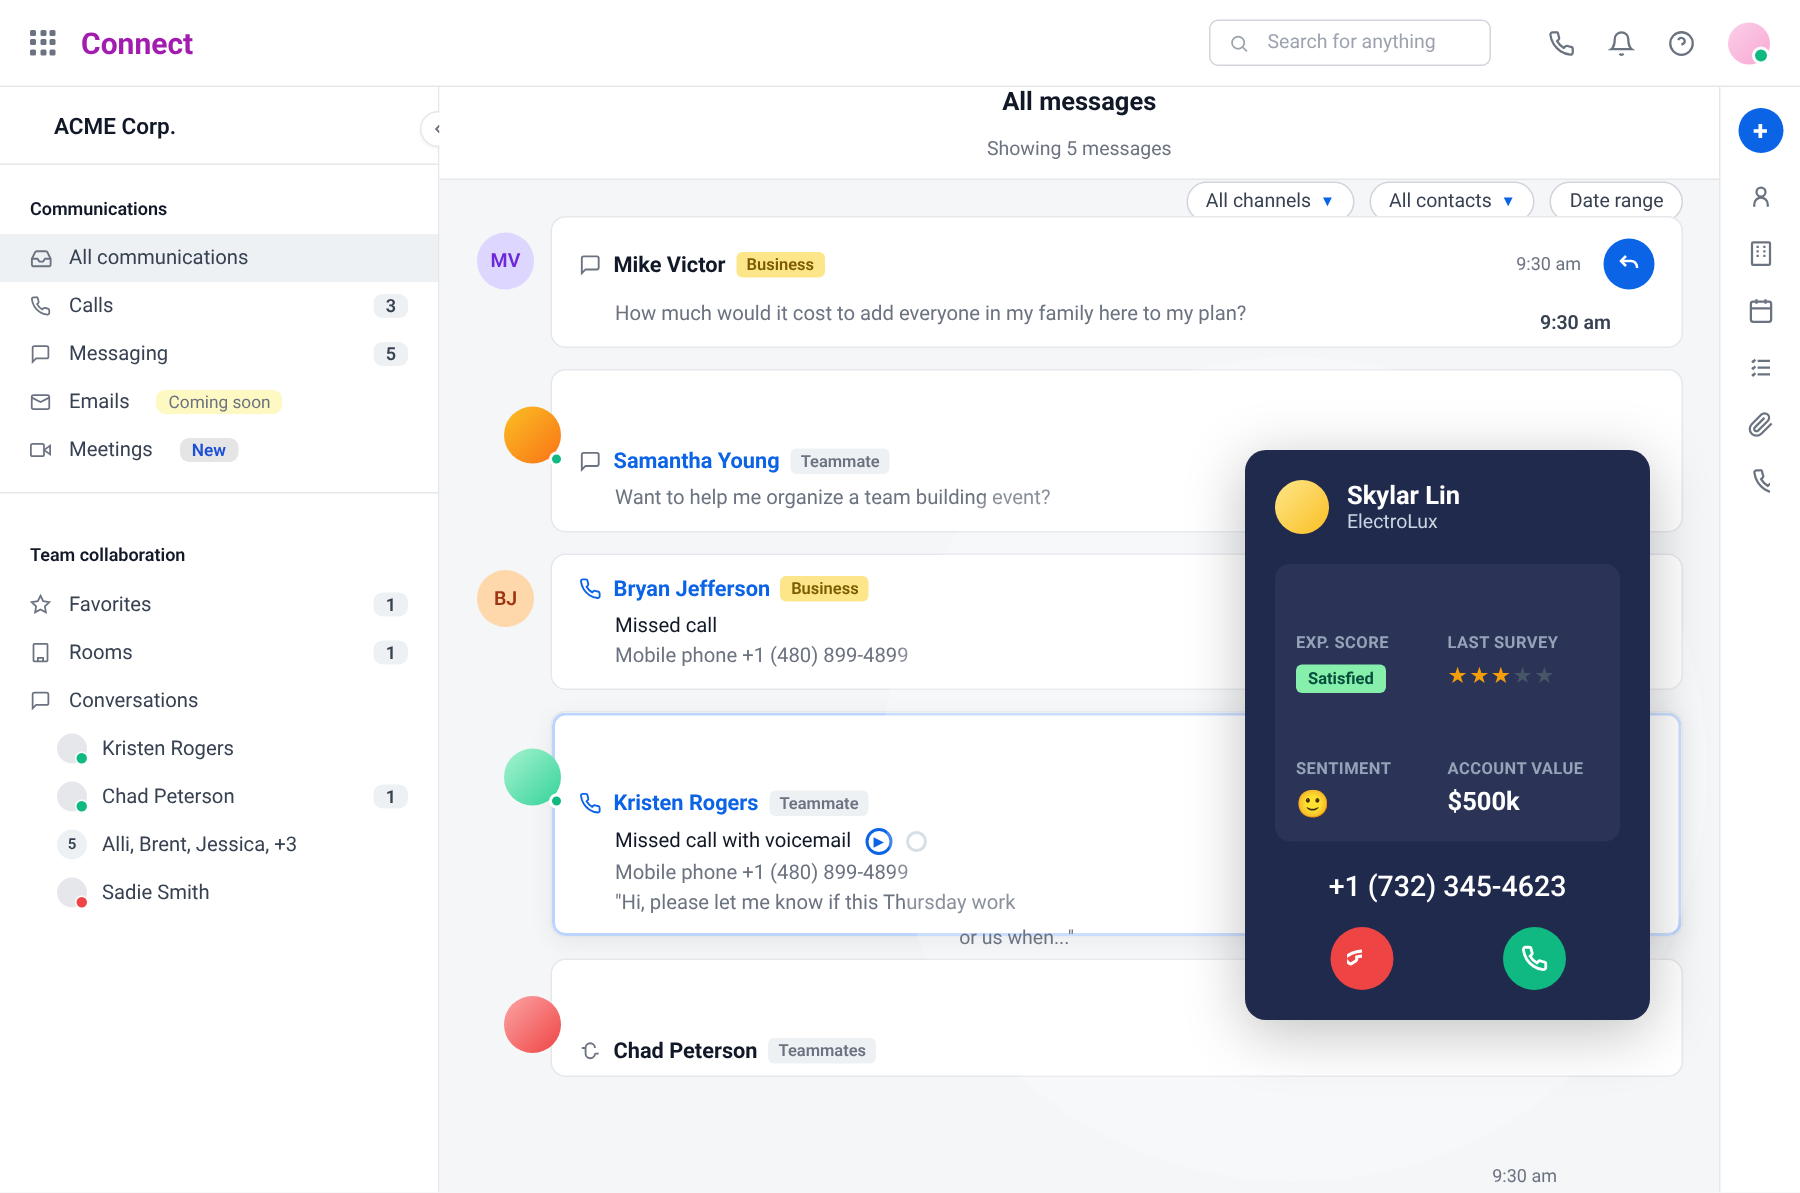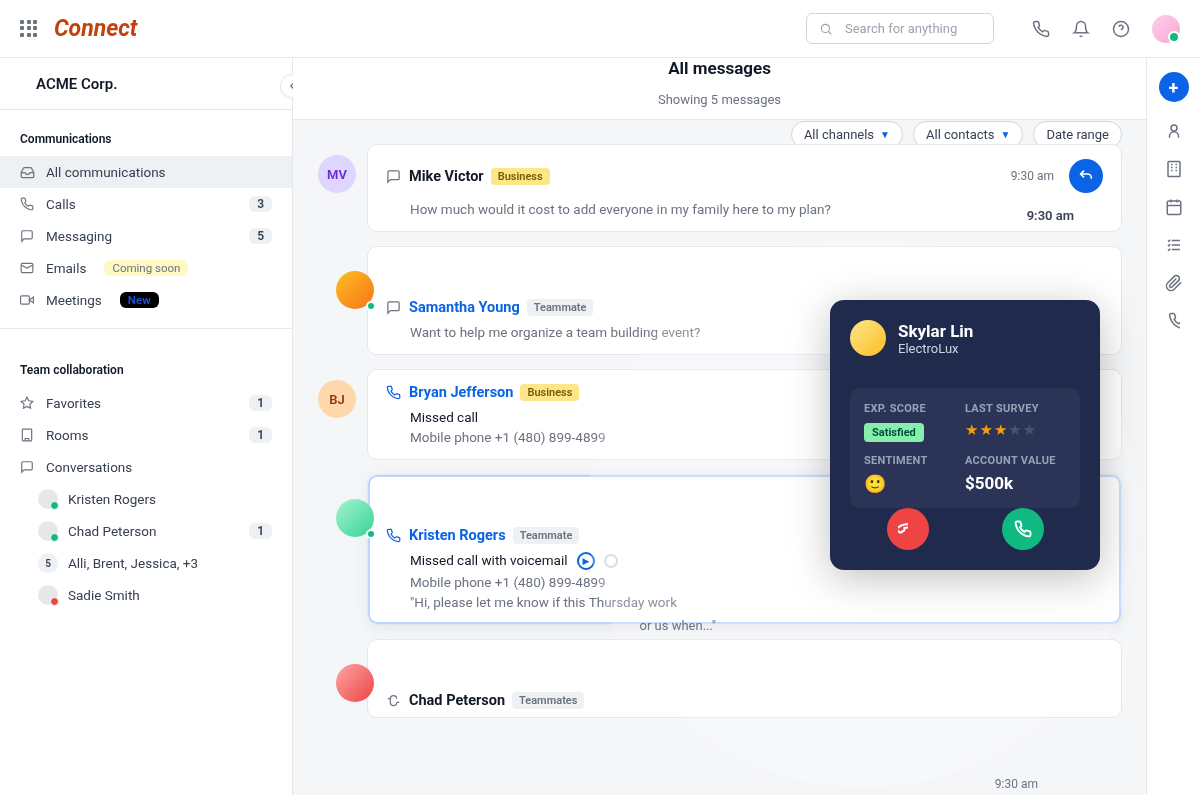--- a/index.html
+++ b/index.html
@@ -2,42 +2,42 @@
 <html><head>
 <meta charset="utf-8">
 <style>
 * { margin: 0; padding: 0; box-sizing: border-box; }
 body { font-family: -apple-system, BlinkMacSystemFont, "Segoe UI", Roboto, Helvetica, Arial, sans-serif; background: #f5f6f8; width: 1200px; height: 795px; overflow: hidden; position: relative; }
 
 
 .header { height: 58px; background: #fff; border-bottom: 1px solid #e5e7eb; display: flex; align-items: center; padding: 0 20px; gap: 16px; }
 .apps-icon { width: 18px; height: 18px; color: #6b7280; display: grid; grid-template-columns: repeat(3,1fr); gap: 2px; }
 .apps-icon span { width: 4px; height: 4px; background: #6b7280; border-radius: 1px; }
-.brand { font-size: 23px; font-weight: 700; color: #c2410c; font-style: italic; }
+.brand { font-size: 20px; font-weight: 700; color: #a21caf; }
 .spacer { flex: 1; }
 .search-box { display: flex; align-items: center; border: 1px solid #d1d5db; border-radius: 6px; padding: 7px 12px; width: 188px; gap: 12px; color: #9ca3af; font-size: 13px; }
 .header-icons { display: flex; gap: 22px; align-items: center; margin-left: 22px; }
 .hdr-ico { color: #6b7280; cursor: pointer; }
 .avatar-sm { width: 28px; height: 28px; border-radius: 50%; background: linear-gradient(135deg,#fbcfe8,#f9a8d4); position: relative; }
 .avatar-sm::after { content:''; position:absolute; bottom:0; right:0; width:8px; height:8px; background:#10b981; border:2px solid #fff; border-radius:50%; }
 
 
 .body { display: flex; height: calc(100% - 58px); }
 
 
 .sidebar { width: 293px; background: #fff; border-right: 1px solid #e5e7eb; display: flex; flex-direction: column; position: relative; }
 .org-row { height: 52px; display:flex; align-items:center; padding: 0 36px; border-bottom:1px solid #e5e7eb; font-weight:600; font-size:15px; color:#111827;}
 .collapse-btn { position:absolute; right:-12px; top:16px; width:24px; height:24px; background:#fff; border:1px solid #e5e7eb; border-radius:50%; display:flex; align-items:center; justify-content:center; font-size:12px; color:#6b7280; box-shadow:0 1px 3px rgba(0,0,0,.05);}
 .section-title { padding: 22px 20px 10px 20px; font-weight:600; font-size:12px; color:#111827;}
 .nav-item { display:flex; align-items:center; padding: 8px 20px; gap:10px; font-size:13.5px; color:#374151; cursor:pointer; }
 .nav-item.active { background:#eef1f4; }
 .nav-item .ico { width:16px; display:flex; color:#6b7280; }
 .badge-grey { margin-left:auto; background:#eef1f4; color:#374151; border-radius:6px; padding:1px 8px; font-size:12px; font-weight:600;}
 .badge-soft { margin-left:8px; background:#fef9c3; color:#6b7280; border-radius:6px; padding:1px 8px; font-size:11.5px;}
-.badge-blue { margin-left:8px; background:#000000; color:#1d4ed8; border-radius:6px; padding:1px 8px; font-size:11.5px; font-weight:600;}
+.badge-blue { margin-left:8px; background:#e5e5e5; color:#1d4ed8; border-radius:6px; padding:1px 8px; font-size:11.5px; font-weight:600;}
 .divider { height:1px; background:#e5e7eb; margin: 12px 0;}
 .conv-item { display:flex; align-items:center; padding: 6px 20px 6px 38px; gap:10px; font-size:13.5px; color:#374151;}
 .dot-avatar { width:20px; height:20px; border-radius:50%; background:#e5e7eb; position:relative;}
 .dot-avatar.green::after { content:''; position:absolute; bottom:-1px; right:-1px; width:7px; height:7px; background:#10b981; border:1.5px solid #fff; border-radius:50%;}
 .dot-avatar.red::after { content:''; position:absolute; bottom:-1px; right:-1px; width:7px; height:7px; background:#ef4444; border:1.5px solid #fff; border-radius:50%;}
 .stack-badge { width:20px; height:20px; border-radius:50%; background:#eef1f4; color:#374151; font-size:10px; font-weight:600; display:flex; align-items:center; justify-content:center;}
 
 
 .main { flex:1; background:#f5f6f8; display:flex; flex-direction:column; position:relative;}
 .main-header { height:62px; padding: 0 24px; display:flex; align-items:center; gap:14px; background:#fff; border-bottom:1px solid #e5e7eb;flex-direction:column;}
@@ -73,26 +73,26 @@
 .ghost-time { position:absolute; top:150px; right:72px; font-size:13px; color:#374151; font-weight:600;}
 .ghost-sec { position:absolute; top:484px; right:72px; font-size:13px; color:#6b7280;}
 
 
 .rail { width:54px; background:#fff; border-left:1px solid #e5e7eb; display:flex; flex-direction:column; align-items:center; padding-top:14px; gap:20px;}
 .plus-btn { width:30px; height:30px; background:#0b63e5; border-radius:50%; color:#fff; display:flex; align-items:center; justify-content:center; font-size:18px; font-weight:700;}
 .rail .ri { color:#6b7280;}
 
 
 .overlay-wrap { position:absolute; right:100px; top:300px; width:270px; background:#202a4d; border-radius:14px; padding:20px; color:#e5e7eb; box-shadow: 0 8px 40px rgba(0,0,0,.25); z-index:95;}
-.ov-head { display:flex; gap:12px; align-items:center; margin-bottom:32px;}
+.ov-head { display:flex; gap:12px; align-items:center; margin-bottom:20px;}
 .ov-avatar { width:36px; height:36px; border-radius:50%; background:linear-gradient(135deg,#fde68a,#fbbf24);}
 .ov-name { font-weight:700; font-size:17px; color:#fff;}
 .ov-sub { font-size:13px; color:#cbd5e1;}
 .ov-stats { background:rgba(255,255,255,.05); border-radius:10px; padding:14px; display:grid; grid-template-columns:1fr 1fr; gap-row:14px;}
-.ov-label { font-size:11px; color:#94a3b8; font-weight:700; letter-spacing:.3px; margin-bottom:6px;}
+.ov-label { font-size:11px; color:#94a3b8; font-weight:700; letter-spacing:.3px; margin-bottom:6px;margin-top:32px;}
 .ov-pill { display:inline-block; background:#86efac; color:#064e3b; font-size:11px; font-weight:700; padding:3px 8px; border-radius:4px;}
 .stars { color:#f59e0b; font-size:15px; letter-spacing:1px;}
 .stars .grey { color:#475569;}
 .ov-emoji { font-size:18px;}
 .ov-val { color:#fff; font-weight:700; font-size:17px;}
 .ov-phone { text-align:center; color:#fff; font-size:19px; font-weight:500; margin:18px 0 16px;}
 .ov-btns { display:flex; justify-content:space-around;}
 .circ-btn { width:42px; height:42px; border-radius:50%; display:flex; align-items:center; justify-content:center; color:#fff;}
 .circ-red { background:#ef4444;}
 .circ-green { background:#10b981;}
@@ -440,20 +440,21 @@
     </div>
     <div class="mt">
       <div class="ov-label">SENTIMENT</div>
       <div class="ov-emoji">🙂</div>
     </div>
     <div class="mt">
       <div class="ov-label">ACCOUNT VALUE</div>
       <div class="ov-val">$500k</div>
     </div>
   </div>
+  <div class="ov-phone">+1 (732) 345-4623</div>
   <div class="ov-btns">
     <div class="circ-btn circ-red">
         <svg width="20" height="20" viewBox="0 0 24 24" fill="none" stroke="currentColor" stroke-width="2.5">
           <path d="M10.68 13.31a16 16 0 0 0 3.41 2.6l1.27-1.27a2 2 0 0 1 2.11-.45c.91.35 1.85.59 2.81.72A2 2 0 0 1 22 16.92v3a2 2 0 0 1-2.18 2 19.8 19.8 0 0 1-8.63-3.07 19.5 19.5 0 0 1-3.33-2.67" transform="rotate(135 12 12)"></path>
         </svg>
       </div>
     <div class="circ-btn circ-green">
         <svg width="18" height="18" viewBox="0 0 24 24" fill="none" stroke="currentColor" stroke-width="2.5">
           <path d="M22 16.92v3a2 2 0 0 1-2.18 2 19.8 19.8 0 0 1-8.63-3.07 19.5 19.5 0 0 1-6-6A19.8 19.8 0 0 1 2.12 4.18 2 2 0 0 1 4.11 2h3a2 2 0 0 1 2 1.72c.13.96.37 1.9.72 2.81a2 2 0 0 1-.45 2.11L8.09 9.91a16 16 0 0 0 6 6l1.27-1.27a2 2 0 0 1 2.11-.45c.91.35 1.85.59 2.81.72A2 2 0 0 1 22 16.92z"></path>
         </svg>

